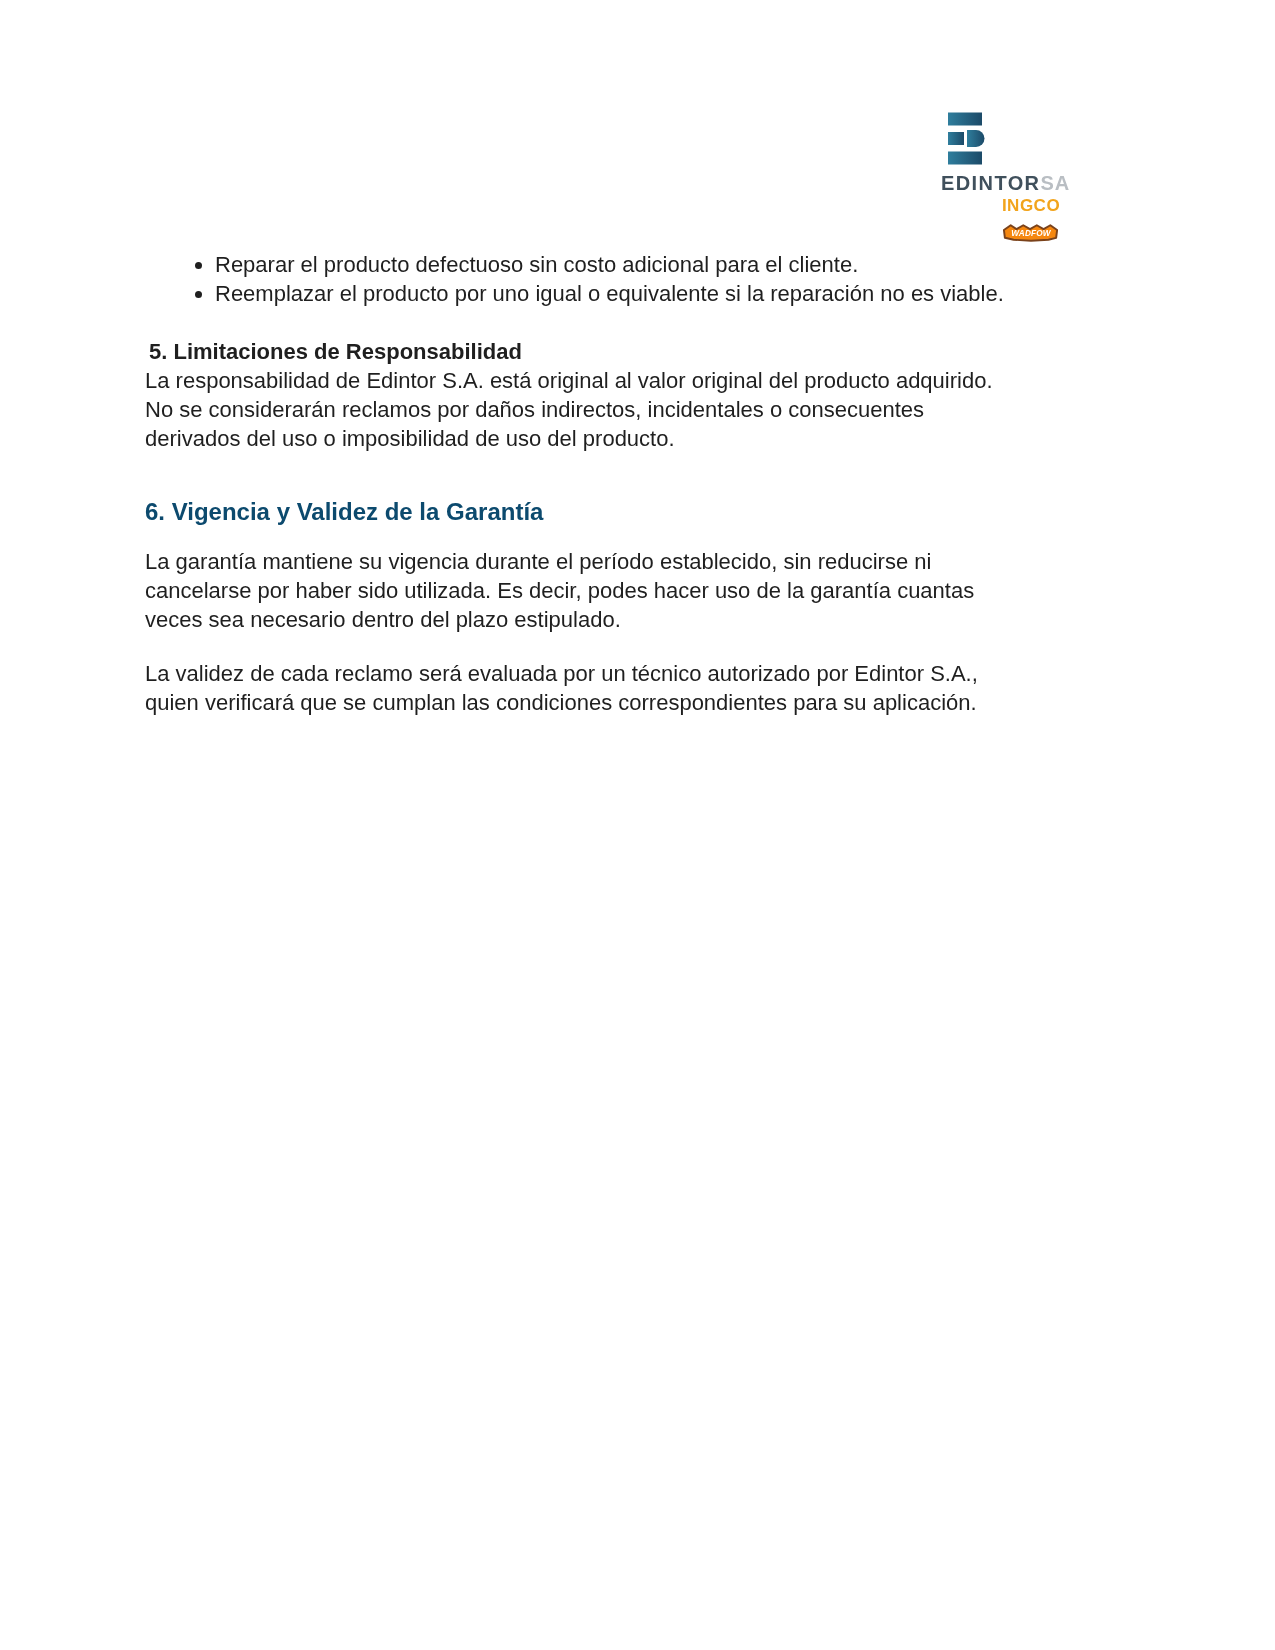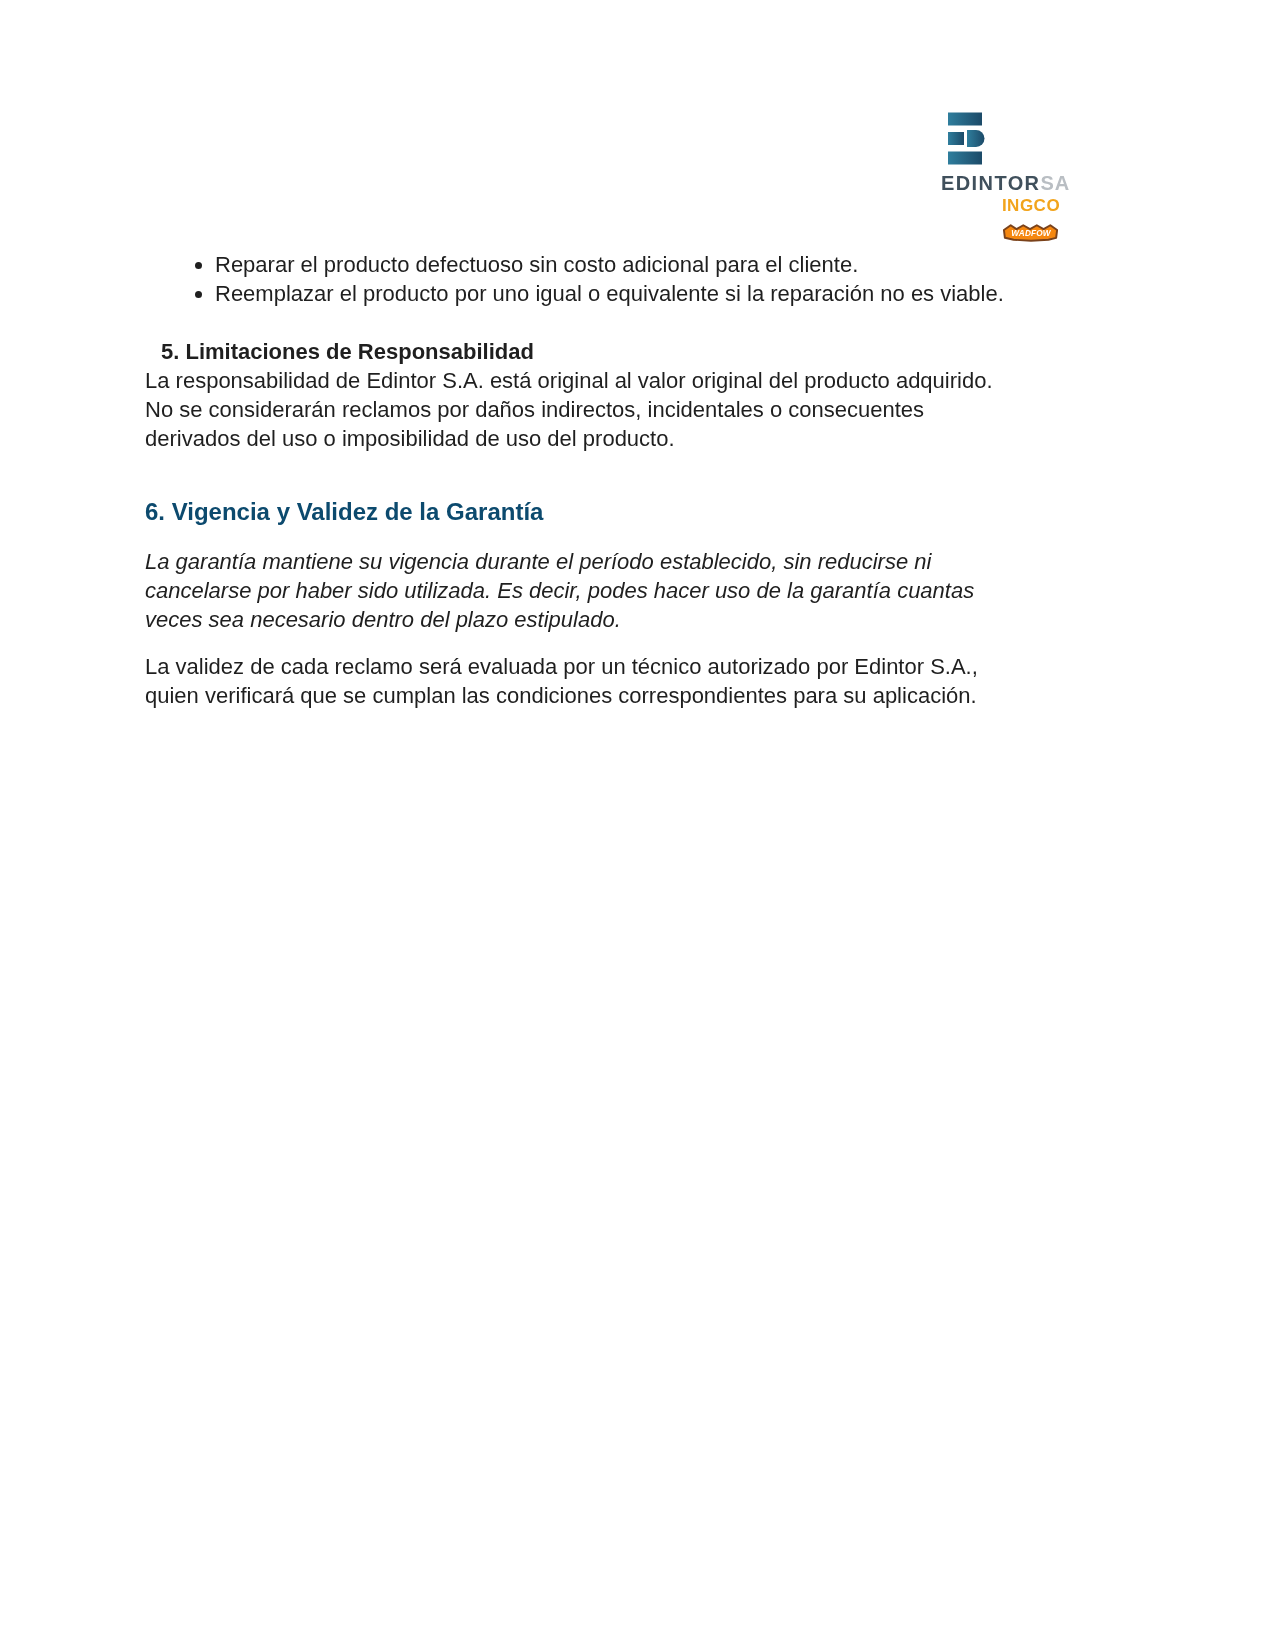--- a/index.html
+++ b/index.html
@@ -57,32 +57,32 @@
     width: 950px;
     font-size: 22px;
     line-height: 29px;
   }
   ul.bullets { margin: 0; padding: 0 0 0 70px; }
   ul.bullets li { margin: 0; padding: 0; }
   .sec-heading-5 {
     font-size: 22px;
     line-height: 29px;
     font-weight: 700;
-    margin: 29px 0 0 16px;
+    margin: 29px 0 0 4px;
     color: #1f1f1f;
   }
   .sec-heading-6 {
     font-size: 24px;
     line-height: 30px;
     font-weight: 700;
     margin: 44px 0 20px 0;
     color: #0c4a6e;
   }
   .para { margin: 0; white-space: pre-line; }
-  .para.gap-after { margin-bottom: 18px; font-style: italic; }
+  .para.gap-after { margin-bottom: 25px; }
 </style>
 </head>
 <body>
 
 <div class="page">
 
   <header class="logo-block">
     <svg class="logo-mark" viewBox="0 0 100 112" xmlns="http://www.w3.org/2000/svg" aria-hidden="true">
       <defs>
         <linearGradient id="markGrad" x1="0" y1="0" x2="1" y2="0">

